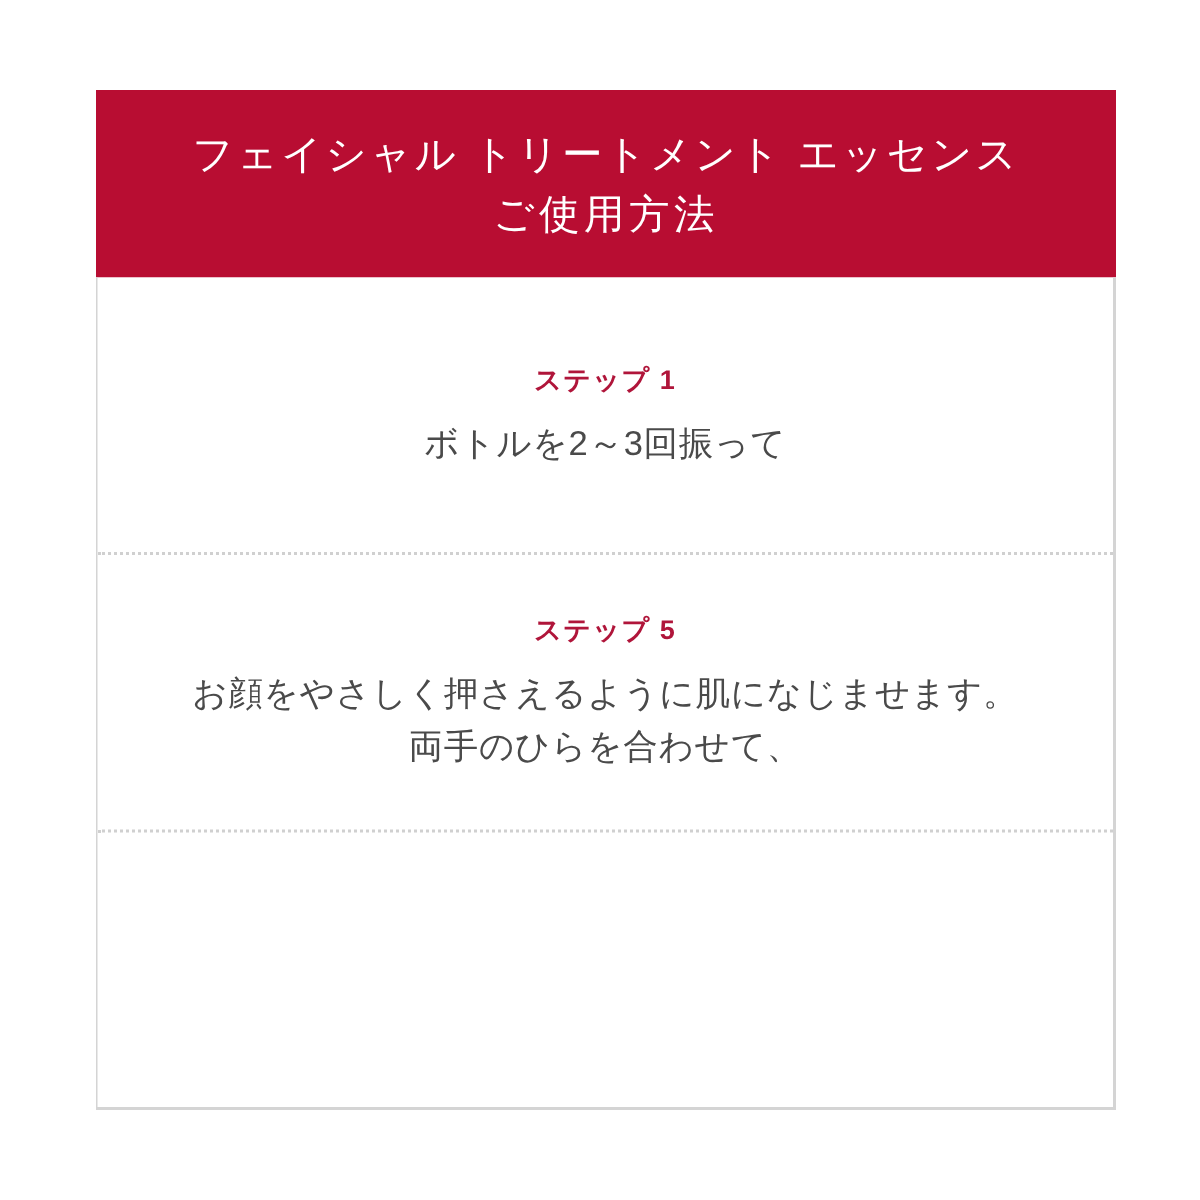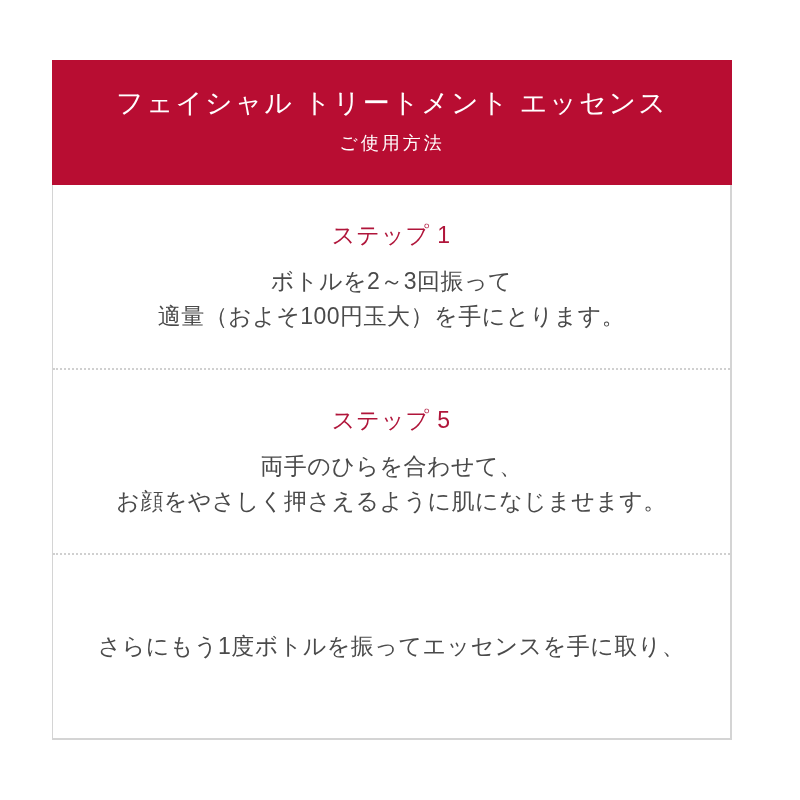--- a/index.html
+++ b/index.html
@@ -18,21 +18,21 @@
     overflow: hidden;
   }
   .canvas {
     position: relative;
     width: 800px;
     height: 800px;
     background: #ffffff;
   }
   .card {
     position: absolute;
-    left: 52px;
+    left: 64px;
     top: 60px;
     width: 680px;
     height: 680px;
     display: flex;
     flex-direction: column;
   }
   .banner {
     height: 125px;
     flex: 0 0 125px;
     background: var(--banner-bg);
@@ -43,21 +43,21 @@
     justify-content: center;
     text-align: center;
   }
   .banner-title {
     font-size: 27px;
     font-weight: 500;
     letter-spacing: 2px;
     line-height: 40px;
   }
   .banner-subtitle {
-    font-size: 18px;
+    font-size: 27px;
     font-weight: 500;
     letter-spacing: 3px;
     line-height: 40px;
   }
   .steps-box {
     flex: 1;
     border-left: 1px solid var(--border-color);
     border-right: 2px solid var(--border-color);
     border-bottom: 2px solid var(--border-color);
     display: flex;
@@ -73,22 +73,22 @@
     text-align: center;
     padding: 10px 20px;
   }
   .divider {
     flex: 0 0 0;
     height: 0;
     border-top: 2px dotted var(--divider-color);
     width: 100%;
   }
   .step-title {
-    font-size: 23px;
-    font-weight: 400;
+    font-size: 18px;
+    font-weight: 700;
     color: var(--step-title-color);
     letter-spacing: 1px;
     margin-bottom: 13px;
   }
   .step-line {
     font-size: 23px;
     color: var(--body-text-color);
     line-height: 35px;
     letter-spacing: 0.5px;
   }
@@ -102,32 +102,30 @@
     <div class="banner">
       <div class="banner-title">フェイシャル トリートメント エッセンス</div>
       <div class="banner-subtitle">ご使用方法</div>
     </div>
 
     <div class="steps-box">
 
       <div class="step">
         <div class="step-title">ステップ 1</div>
         <div class="step-line">ボトルを2～3回振って</div>
-        <div class="step-line">適量（およそ100円玉大）を手にとります。</div>
       </div>
 
       <div class="divider"></div>
 
       <div class="step">
         <div class="step-title">ステップ 5</div>
+        <div class="step-line">お顔をやさしく押さえるように肌になじませます。</div>
         <div class="step-line">両手のひらを合わせて、</div>
-        <div class="step-line">お顔をやさしく押さえるように肌になじませます。</div>
       </div>
 
       <div class="divider"></div>
 
       <div class="step">
-        <div class="step-line">さらにもう1度ボトルを振ってエッセンスを手に取り、</div>
       </div>
 
     </div>
   </div>
 </div>
 
 </body></html>

